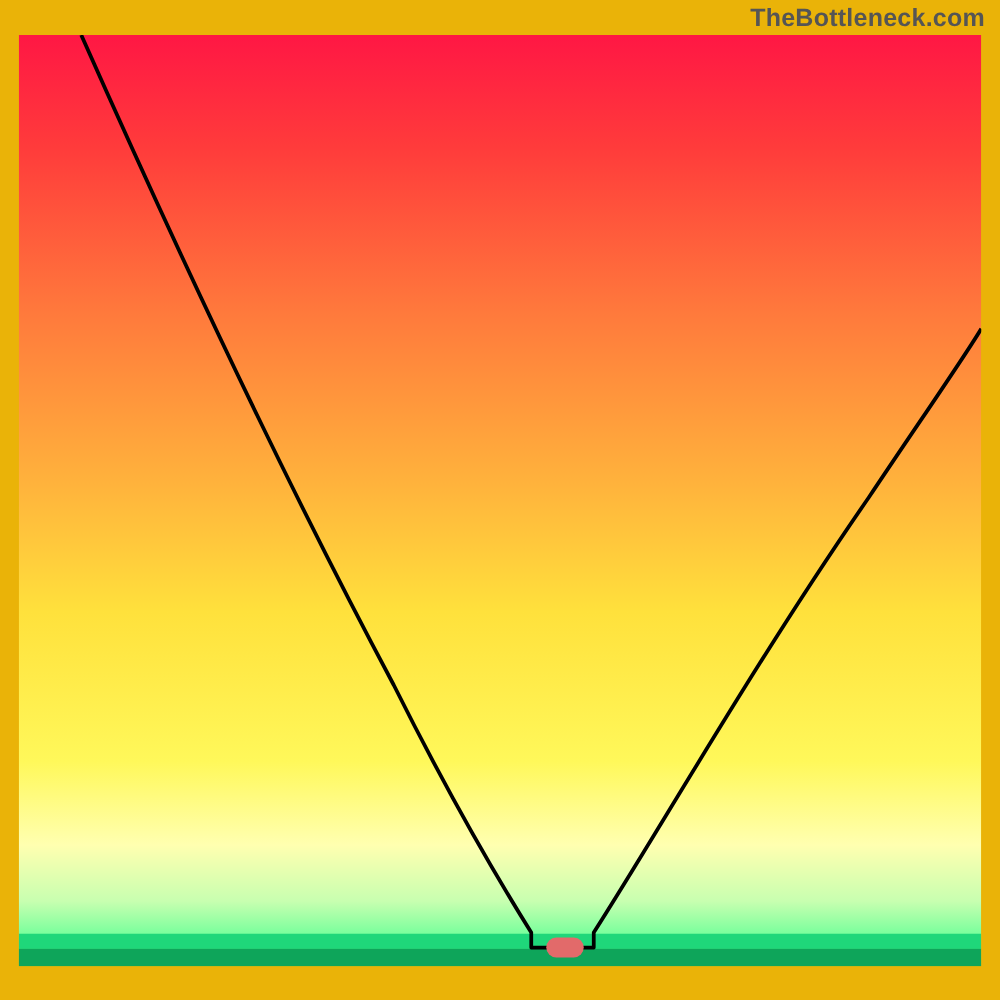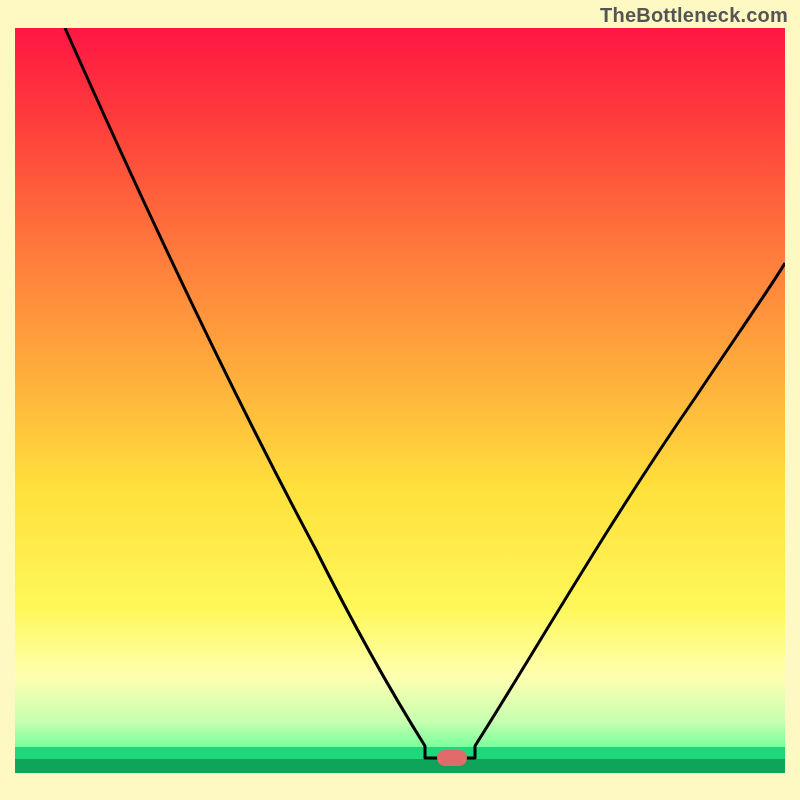--- a/index.html
+++ b/index.html
@@ -7,21 +7,21 @@
     padding: 0;
     width: 800px;
     height: 800px;
     background: #000000;
     overflow: hidden;
   }
   .frame {
     position: relative;
     width: 800px;
     height: 800px;
-    background: #fef9c3;
+    background: #eab308;
   }
   .watermark {
     position: absolute;
     top: 4px;
     right: 12px;
     font-family: Arial, Helvetica, sans-serif;
     font-size: 20px;
     font-weight: 600;
     color: #555555;
     letter-spacing: 0.2px;

